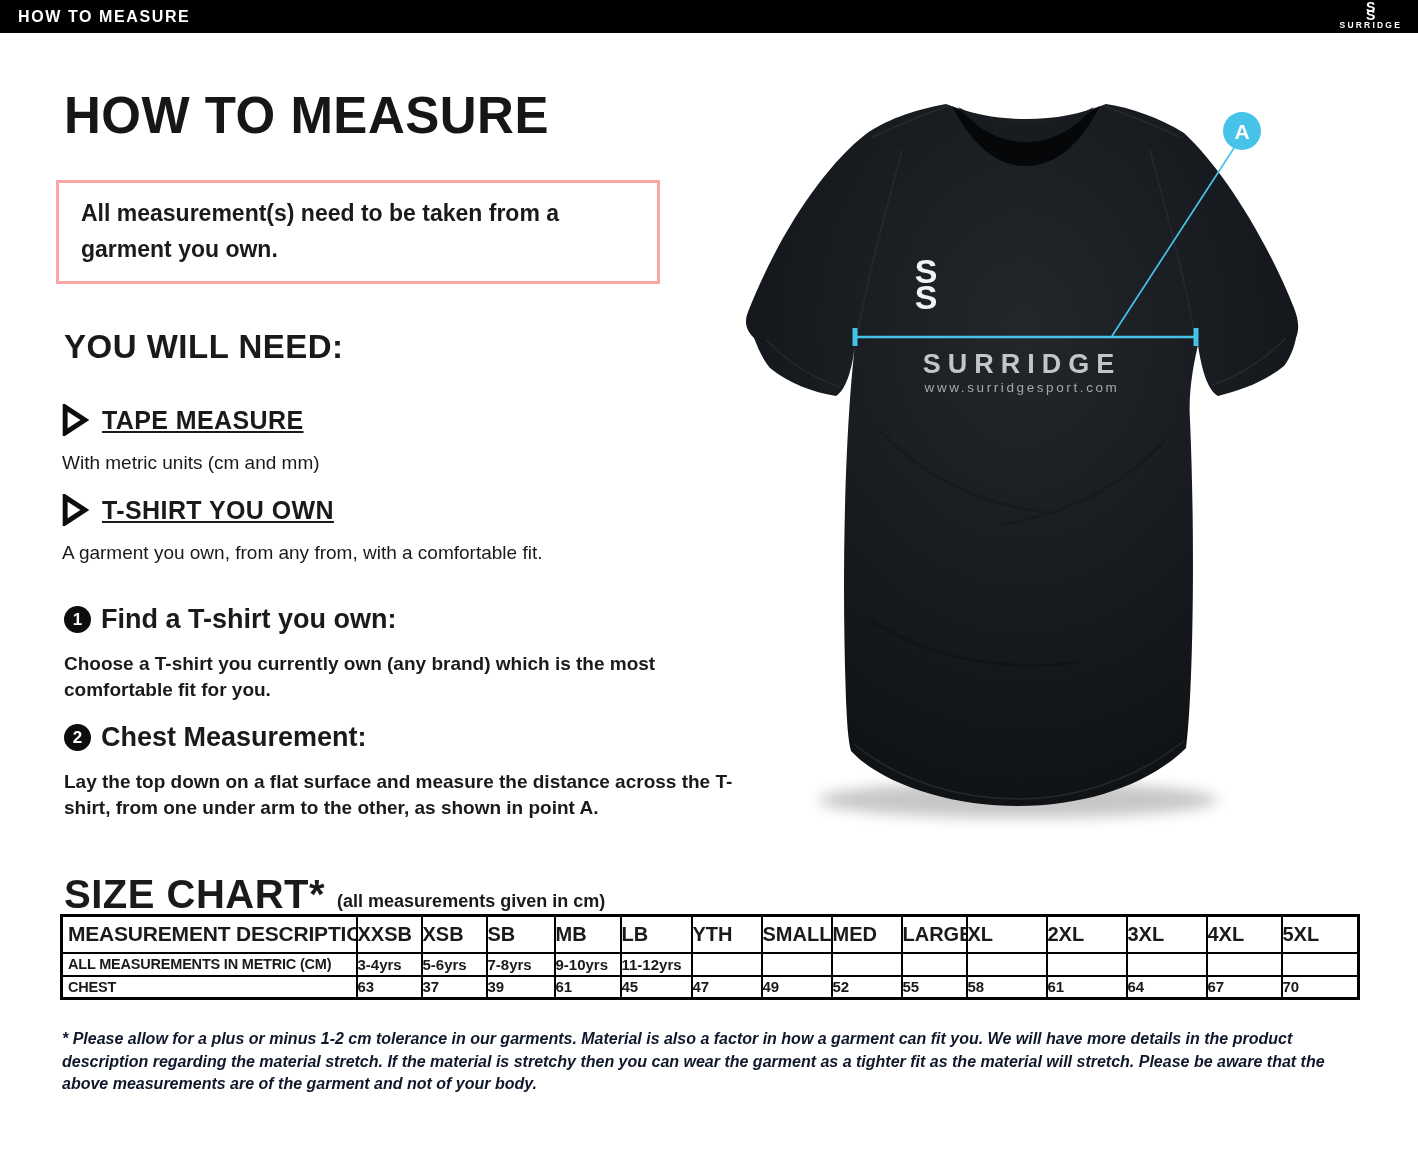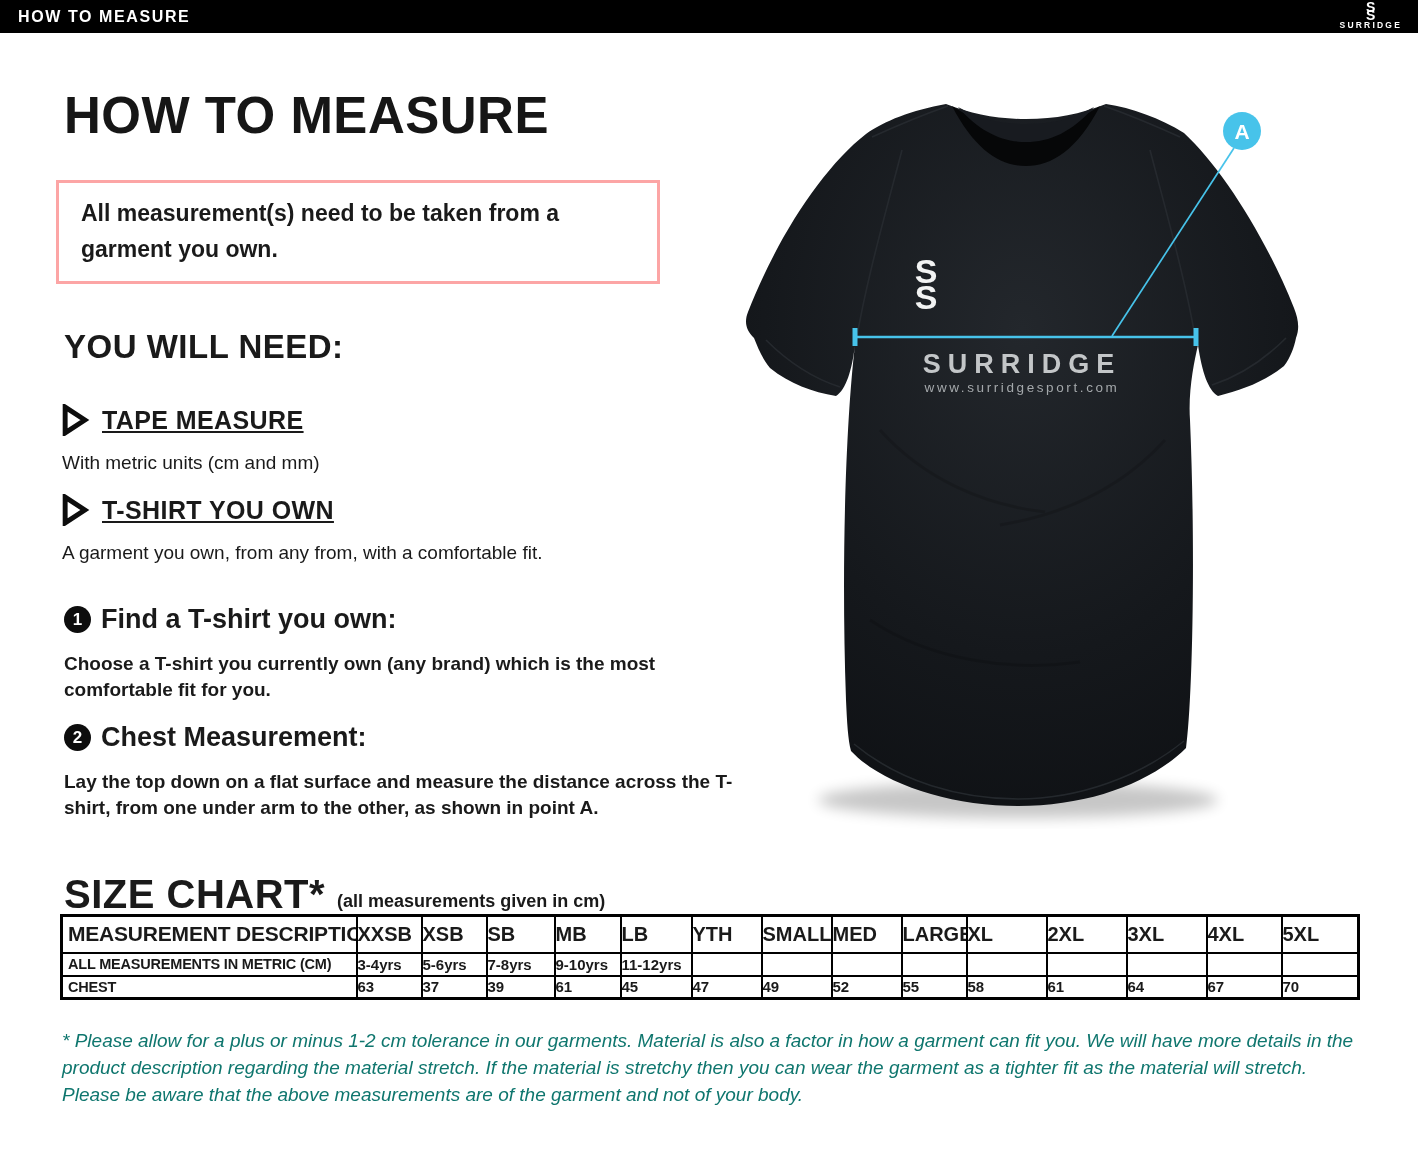--- a/index.html
+++ b/index.html
@@ -66,21 +66,21 @@
     border:2px solid #000; text-align:left; vertical-align:middle;
     font-family:"Liberation Sans", sans-serif; overflow:hidden; white-space:nowrap;
   }
   .size-chart thead th { height:37px; font-size:20px; font-weight:bold; }
   .size-chart th.desc-col { text-align:left; padding-left:5px; font-size:21px; letter-spacing:-0.2px; }
   .size-chart tbody td { height:23px; font-size:15px; font-weight:bold; }
   .size-chart td.row-label { text-align:left; padding-left:5px; font-size:14.5px; letter-spacing:-0.2px; }
   
   .footnote {
     position:absolute; left:62px; top:1028px; width:1292px;
-    font-size:19px; font-weight:normal; font-style:italic; line-height:1.42; color:#0f766e;
+    font-size:16px; font-weight:bold; font-style:italic; line-height:1.42; color:#0f172a;
   }
 </style>
 </head>
 <body>
 
 <div class="page">
 
   <div class="topbar">
     <div class="topbar-title">HOW TO MEASURE</div>
     <div class="brand-logo">

